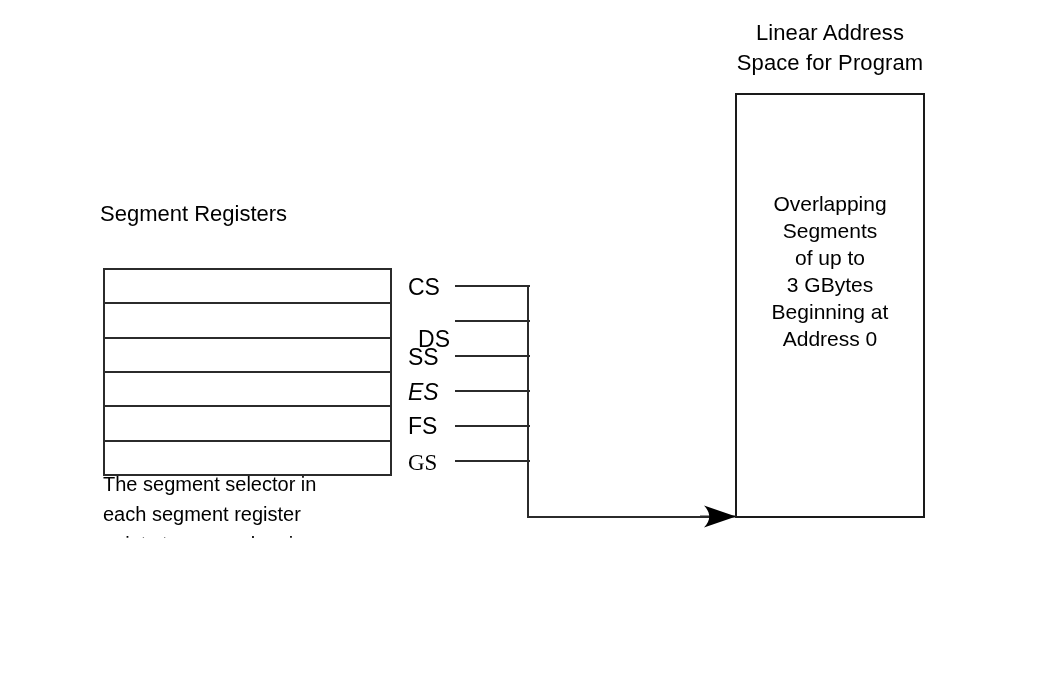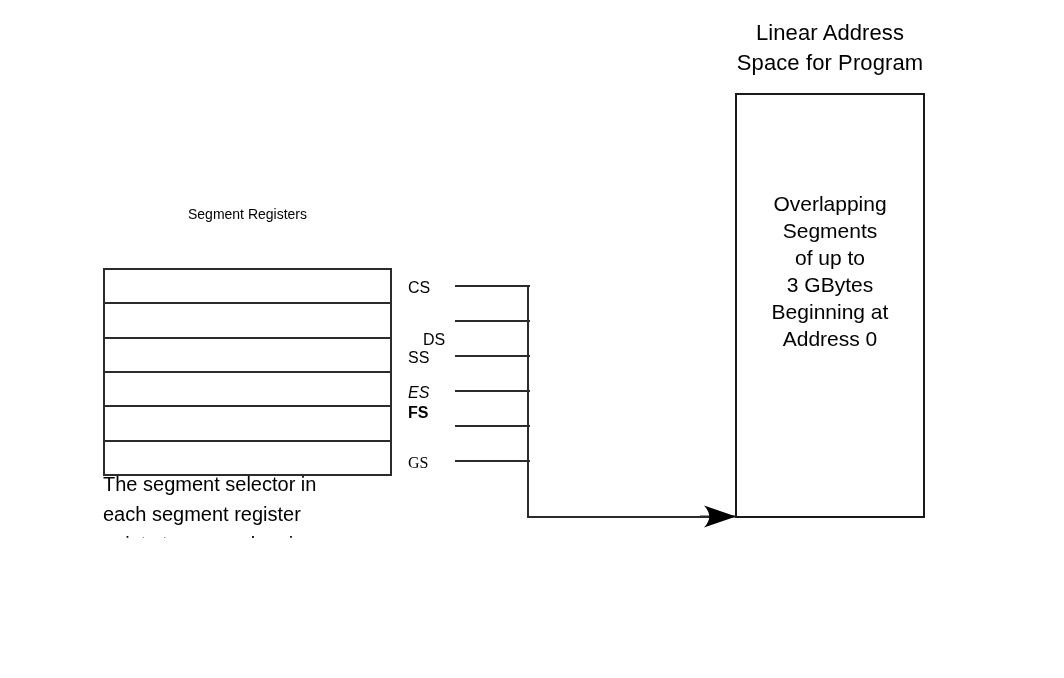--- a/index.html
+++ b/index.html
@@ -51,22 +51,22 @@
     font-size: 21px;
     line-height: 27px;
     white-space: pre-line;
   }
 
   
   #segment-registers-title {
     left: 100px;
     top: 200px;
     width: 295px;
-    text-align: center;
-    font-size: 14px;
+    text-align: left;
+    font-size: 22px;
     line-height: 28px;
   }
 
   
   #register-table {
     left: 103px;
     top: 268px;
     width: 289px;
     height: 208px;
     border: 2px solid #2b2b2b;
@@ -79,21 +79,21 @@
     flex: 1 1 0;
     border-bottom: 2px solid #2b2b2b;
     box-sizing: border-box;
   }
   #register-table .reg-row:last-child { border-bottom: none; }
 
   
   .seg-label {
     left: 408px;
     width: 52px;
-    font-size: 16px;
+    font-size: 23px;
     line-height: 23px;
     text-align: left;
   }
 
   
   .lead-line {
     left: 455px;
     width: 75px;
     height: 0;
     border-top: 2px solid #2b2b2b;
@@ -155,21 +155,21 @@
     <div class="reg-row"></div>
     <div class="reg-row"></div>
     <div class="reg-row"></div>
     <div class="reg-row"></div>
   </div>
 
   <div class="abs seg-label" style="top:276px;">CS</div>
   <div class="abs seg-label" style="top:328px;text-align:center;">DS</div>
   <div class="abs seg-label" style="top:346px;">SS</div>
   <div class="abs seg-label" style="top:381px;font-style:italic;">ES</div>
-  <div class="abs seg-label" style="top:401px;font-weight:bold;">FS</div>
+  <div class="abs seg-label" style="top:415px;">FS</div>
   <div class="abs seg-label" style="top:451px;font-family:Liberation Serif, serif;">GS</div>
 
   <div class="abs lead-line" style="top:285px;"></div>
   <div class="abs lead-line" style="top:320px;"></div>
   <div class="abs lead-line" style="top:355px;"></div>
   <div class="abs lead-line" style="top:390px;"></div>
   <div class="abs lead-line" style="top:425px;"></div>
   <div class="abs lead-line" style="top:460px;"></div>
 
   <div class="abs" id="bus-vertical"></div>

